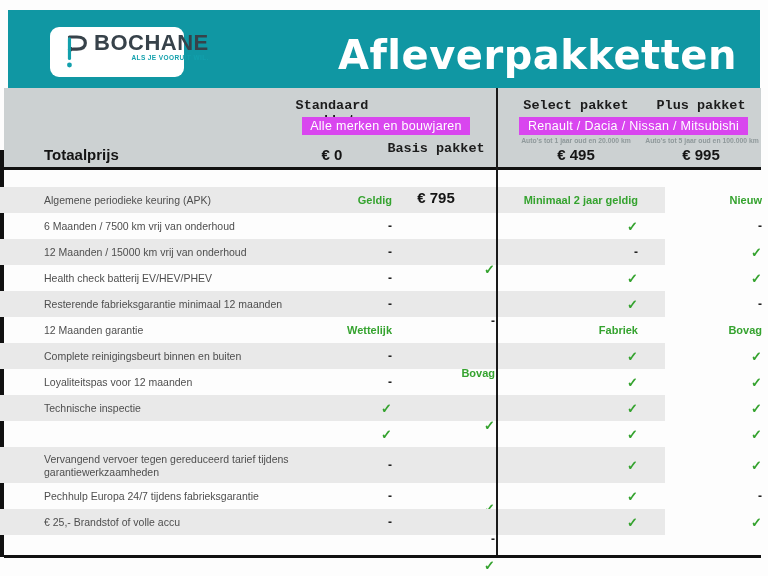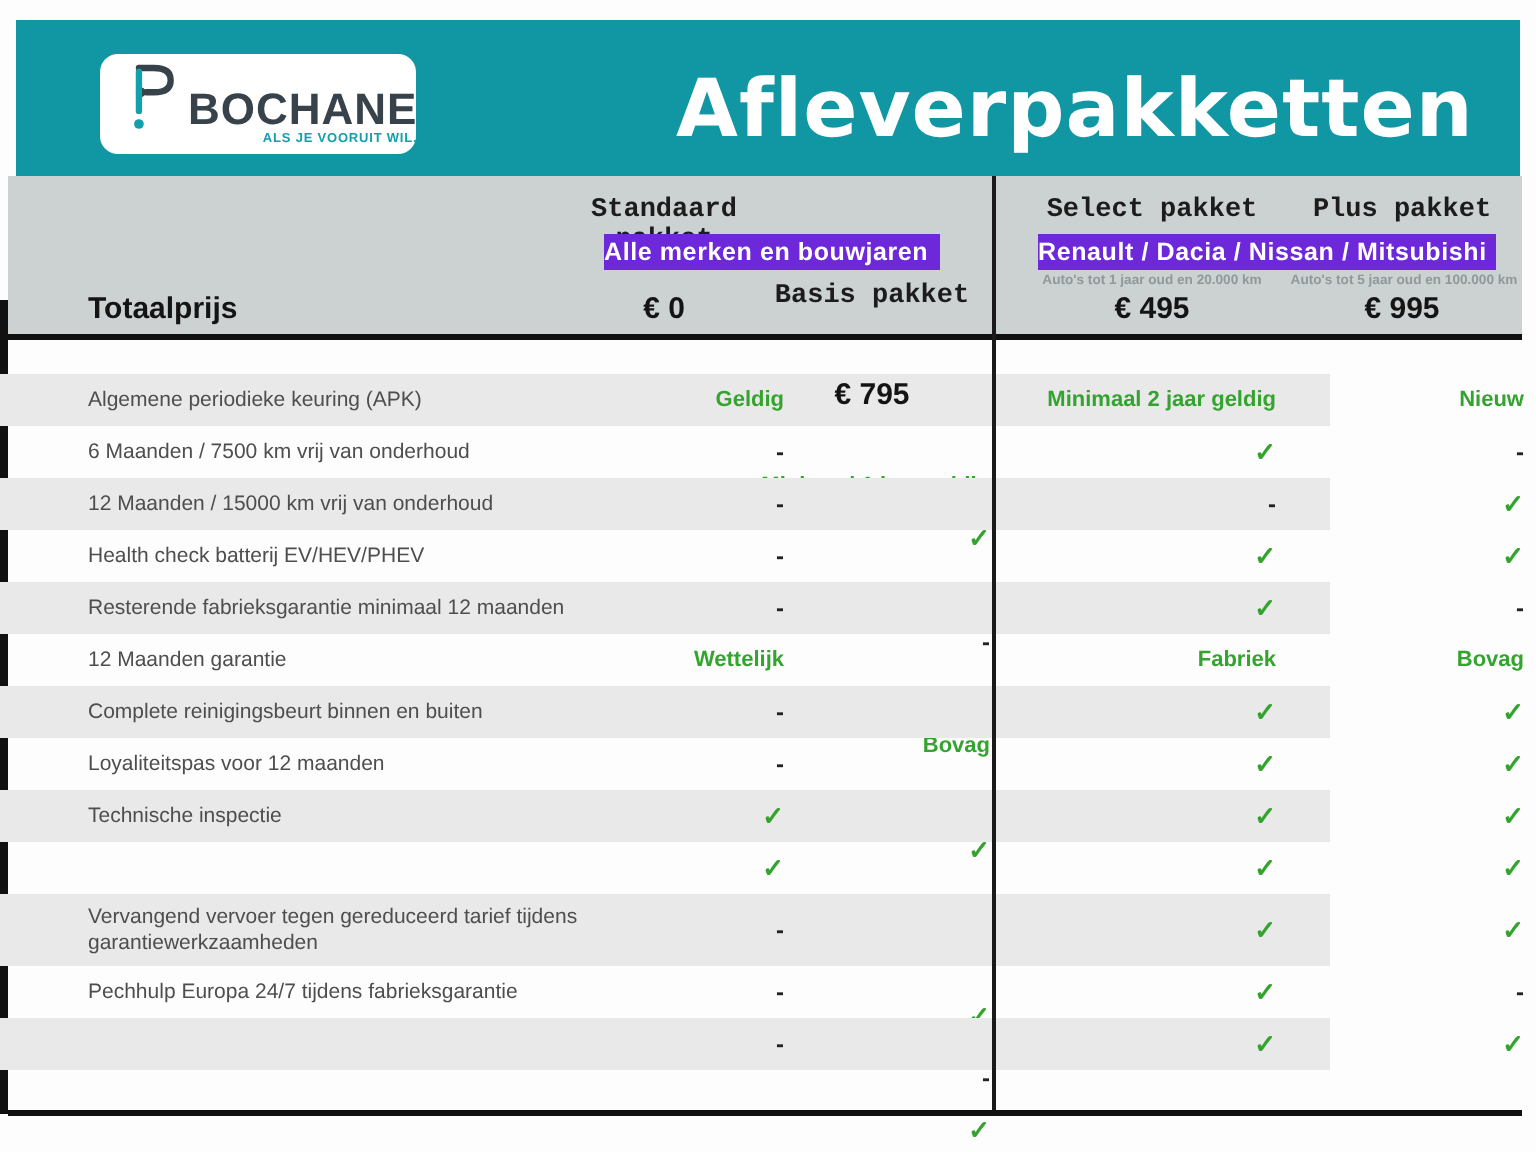--- a/index.html
+++ b/index.html
@@ -2,38 +2,38 @@
 <html><head>
 <meta charset="utf-8">
 <style>
   * { margin:0; padding:0; box-sizing:border-box; }
   html,body { width:768px; height:576px; }
   body { font-family:"Liberation Sans", sans-serif; background:#ffffff; position:relative; overflow:hidden; }
   .page { position:absolute; left:0; top:0; width:768px; height:576px; background:#fdfdfd; }
 
   
   .teal-header { position:absolute; left:8px; top:10px; width:752px; height:78px; background:#1097a3; z-index:2; }
-  .logo-box { position:absolute; left:42px; top:17px; width:158px; height:50px; background:#ffffff; border-radius:9px;
-              display:flex; align-items:flex-end; padding:4px 10px 4px 12px; }
+  .logo-box { position:absolute; left:42px; top:17px; width:134px; height:50px; background:#ffffff; border-radius:9px;
+              display:flex; align-items:flex-start; padding:4px 10px 4px 12px; }
   .logo-icon { flex:0 0 auto; margin-right:4px; }
   .logo-text-wrap { display:flex; flex-direction:column; }
   .logo-name { font-size:22px; font-weight:bold; color:#37424a; letter-spacing:0.5px; line-height:24px; }
   .logo-tagline { font-size:6.5px; font-weight:bold; color:#12a0ac; text-align:right; letter-spacing:0.4px; margin-top:-1px; }
   .main-title { position:absolute; left:330px; right:30px; top:22px; text-align:left;
                 font-size:40px; font-weight:bold; color:#ffffff; letter-spacing:0.5px;
                 font-family:"DejaVu Sans","Liberation Sans",sans-serif; }
 
   
   .band { position:absolute; left:4px; top:88px; width:757px; height:82px; background:#ccd1d2; z-index:1; }
   .band-bottom-line { position:absolute; left:4px; top:167px; width:757px; height:3px; background:#111111; z-index:3; }
 
   .colhead { position:absolute; top:98px; height:15px; line-height:15px; text-align:center;
              font-size:13.5px; font-weight:bold; color:#1c1c1c; z-index:2;font-family:Liberation Mono, monospace; }
-  .banner { position:absolute; top:117px; height:18px; line-height:18px; 
-            background:#6d28d9; color:#ffffff; font-size:12.5px; font-weight:bold; letter-spacing:0.3px; z-index:2; }
+  .banner { position:absolute; top:117px; height:18px; line-height:18px; text-align:center;
+            background:#d946ef; color:#ffffff; font-size:12.5px; font-weight:normal; letter-spacing:0.3px; z-index:2; }
   .note { position:absolute; top:136px; height:9px; line-height:9px; text-align:center;
           font-size:6.8px; font-weight:bold; color:#8f999b; z-index:2; }
   .price { position:absolute; top:146px; height:18px; line-height:18px; text-align:center;
            font-size:15px; font-weight:bold; color:#141414; z-index:2; }
   .total-label { position:absolute; left:44px; top:146px; height:18px; line-height:18px;
                  font-size:15px; font-weight:bold; color:#141414; z-index:2; }
 
   
   .c1 { left:272px; width:120px; }
   .c2 { left:377px; width:118px;margin-top:43px; }
@@ -187,19 +187,20 @@
     <div class="cell c4 check">✓</div>
   </div>
       <div class="row stripe-white">
     <div class="row-label">Pechhulp Europa 24/7 tijdens fabrieksgarantie</div>
     <div class="cell c1 dash">-</div>
     <div class="cell c2 dash">-</div>
     <div class="cell c3 check">✓</div>
     <div class="cell c4 dash">-</div>
   </div>
       <div class="row stripe-grey">
+    <div class="row-label">€ 25,- Brandstof of  volle accu</div>
     <div class="cell c1 dash">-</div>
     <div class="cell c2 check">✓</div>
     <div class="cell c3 check">✓</div>
     <div class="cell c4 check">✓</div>
   </div>
     </div>
 </div>
 
 </body></html>

